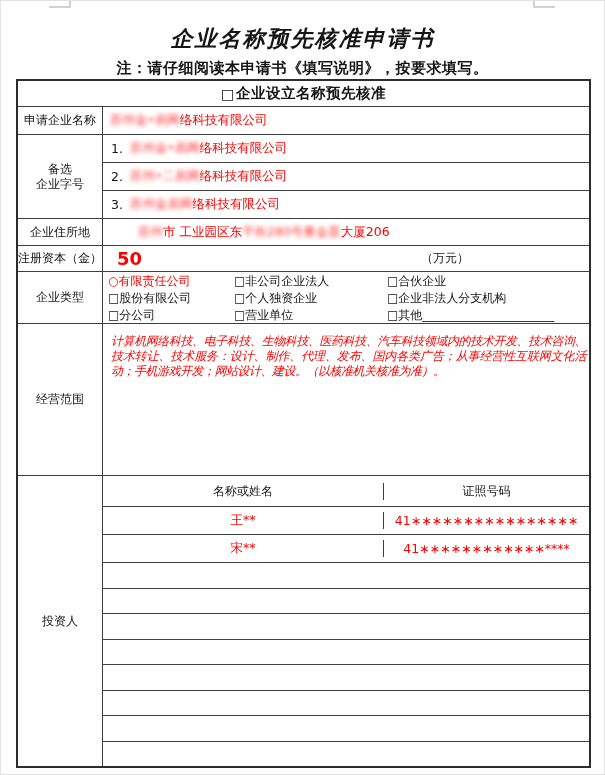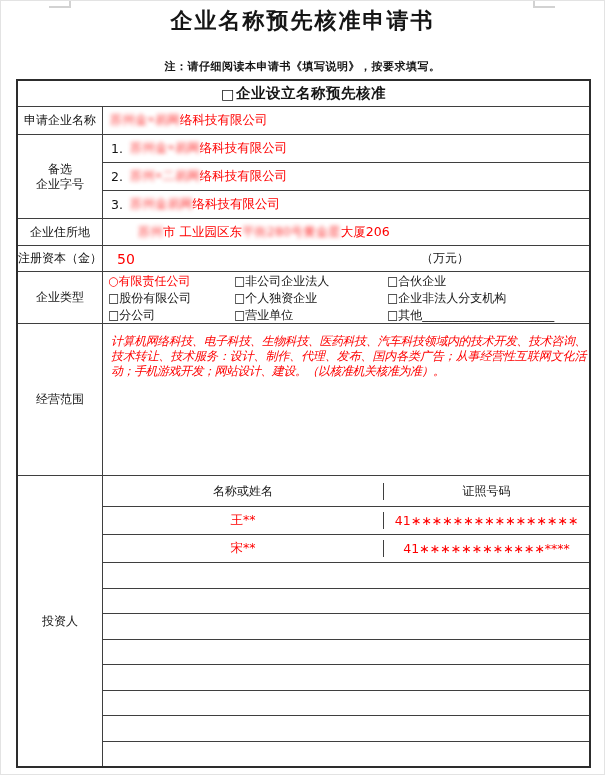--- a/index.html
+++ b/index.html
@@ -6,24 +6,24 @@
   .page{
     position:relative;width:605px;height:775px;box-sizing:border-box;
     background:#fff;border:1px solid #e3e3e3;overflow:hidden;
     font-family:"DejaVu Sans","Liberation Sans",sans-serif;color:#151515;
   }
   
   .mark{position:absolute;top:0;height:7px;width:22px;box-sizing:border-box;}
   .mark.l{left:48px;border-bottom:2px solid #d2d2d2;border-right:2px solid #d2d2d2;}
   .mark.r{left:532px;border-bottom:2px solid #d2d2d2;border-left:2px solid #d2d2d2;}
 
-  .title{position:absolute;top:5px;left:0;width:100%;margin:0;text-align:center;
-    font-size:22px;font-weight:bold;letter-spacing:2px;}
+  .title{position:absolute;top:23px;left:0;width:100%;margin:0;text-align:center;
+    font-size:22px;font-weight:bold;letter-spacing:2px;font-style:italic;}
   .note{position:absolute;top:58px;left:0;width:100%;text-align:center;
-    font-size:11px;font-weight:bold;letter-spacing:.5px;}
+    font-size:15px;font-weight:bold;letter-spacing:.5px;}
 
   .form{position:absolute;left:15px;top:78px;width:575px;height:689px;
     border:2px solid #2d2d2d;box-sizing:border-box;display:flex;flex-direction:column;}
   .row{display:flex;border-top:1px solid #3f3f3f;box-sizing:border-box;min-height:0;}
   .row.first{border-top:none;}
   .lab{width:85px;min-width:85px;border-right:1px solid #3f3f3f;box-sizing:border-box;
     display:flex;flex-direction:column;align-items:center;justify-content:center;
     font-size:12px;line-height:15px;text-align:center;}
   .val{flex:1;display:flex;align-items:center;box-sizing:border-box;min-width:0;}
 
@@ -38,21 +38,21 @@
   .r-name{height:28px;}
   .r-alt{height:84px;}
   .alts{flex:1;display:flex;flex-direction:column;min-width:0;}
   .alt{flex:1;display:flex;align-items:center;border-top:1px solid #3f3f3f;
     padding-left:8px;font-size:12.5px;box-sizing:border-box;white-space:nowrap;}
   .alt.first{border-top:none;}
   .alt .num{margin-right:7px;color:#151515;}
 
   .r-addr{height:27px;gap:28px;}
   .r-cap{height:26px;}
-  .cap-v{margin-left:14px;font-size:14px;}
+  .cap-v{margin-left:14px;font-size:18px;font-weight:bold;}
   .cap-u{margin-left:auto;margin-right:120px;font-size:12px;color:#151515;}
 
   .r-type{height:52px;}
   .types{flex:1;display:grid;grid-template-columns:126px 153px 1fr;
     align-content:center;row-gap:1px;padding-left:5px;font-size:12px;line-height:16px;}
   .opt{white-space:nowrap;}
   .opt .ul{letter-spacing:0;}
 
   .r-scope{height:152px;}
   .scope-txt{flex:1;align-self:stretch;display:block;padding:10px 3px 0 8px;

